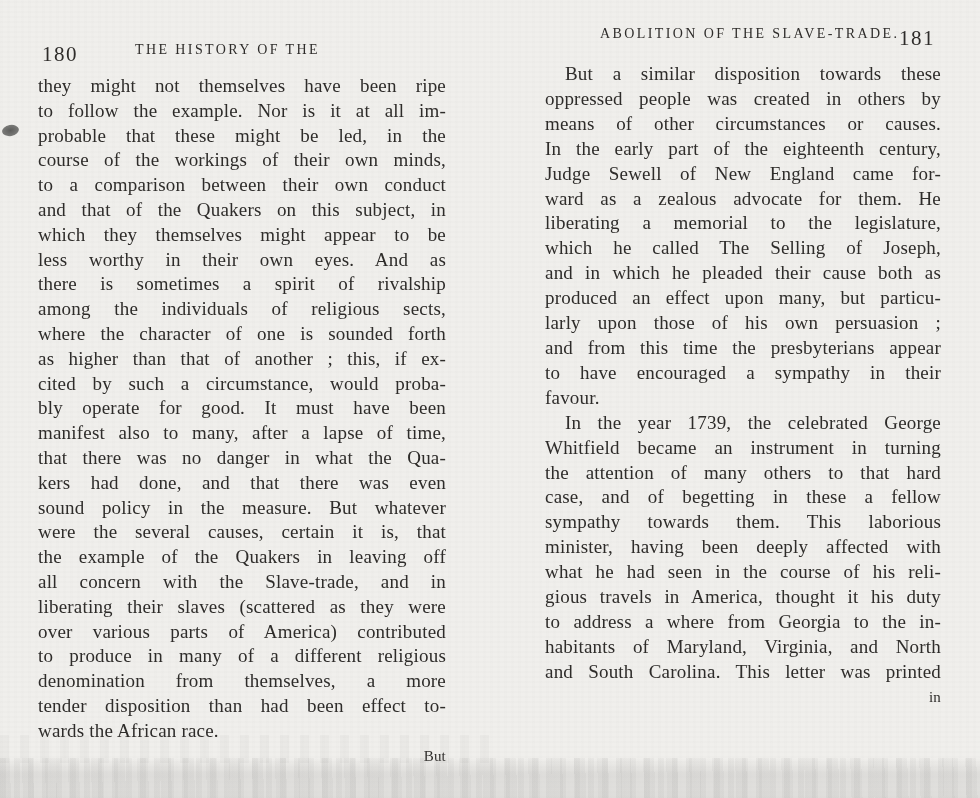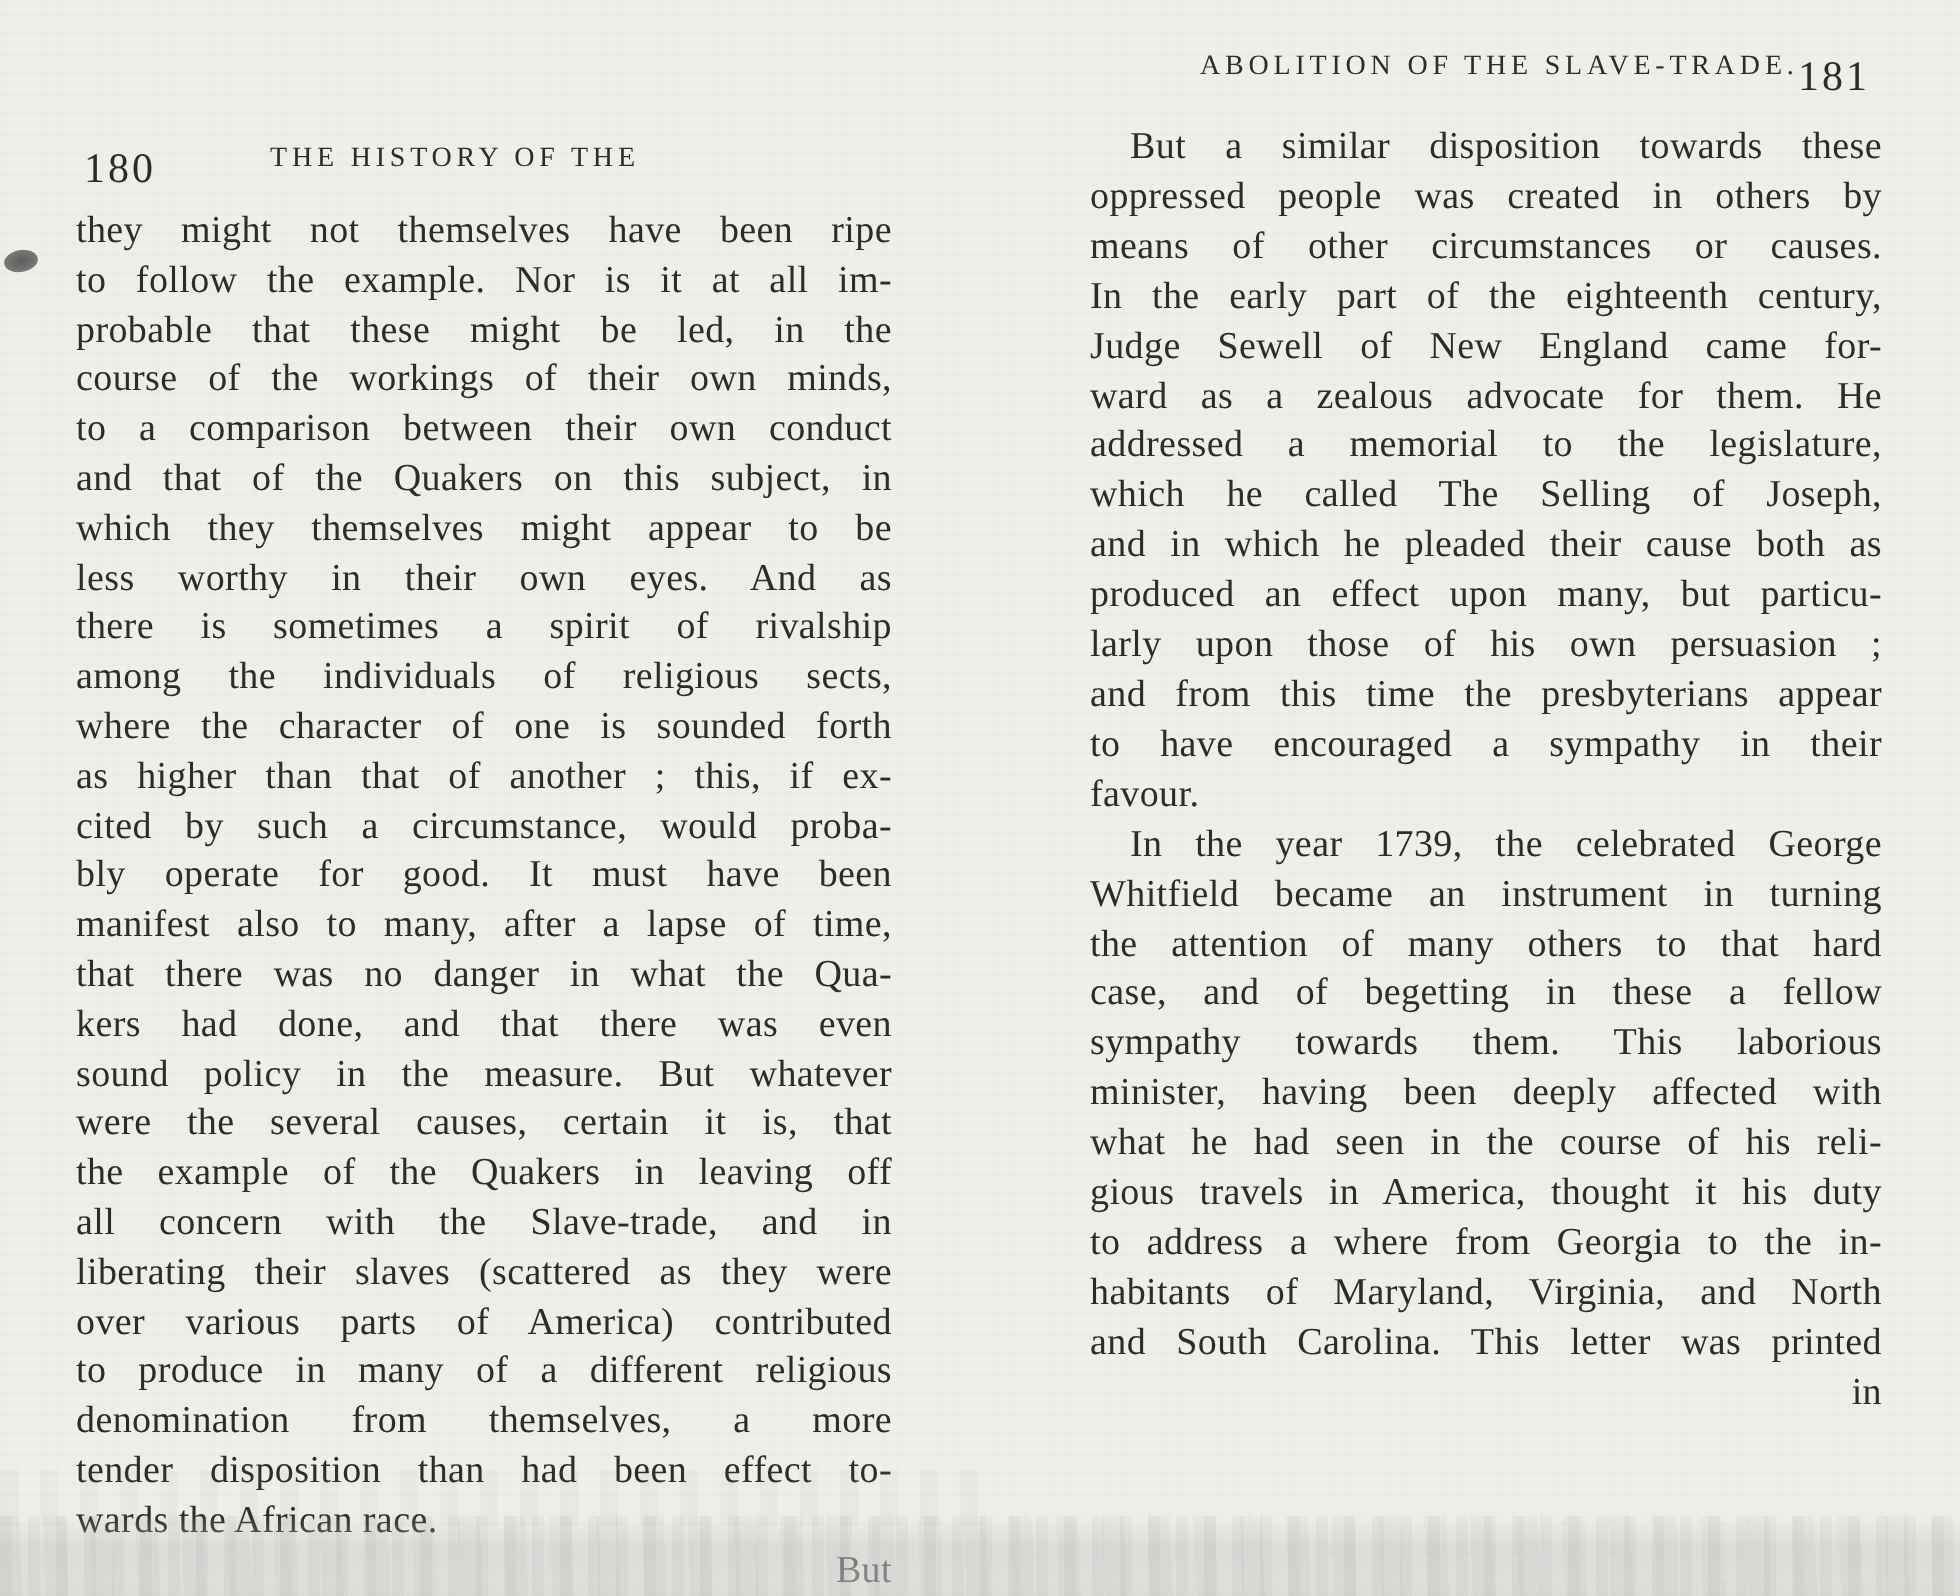--- a/index.html
+++ b/index.html
@@ -9,42 +9,42 @@
     height: 798px;
     overflow: hidden;
     background-color: #f0efec;
     background-image:
       repeating-linear-gradient(0deg, rgba(90,90,88,0.015) 0 2px, rgba(0,0,0,0) 2px 5px),
       repeating-linear-gradient(90deg, rgba(90,90,88,0.012) 0 3px, rgba(0,0,0,0) 3px 7px);
     font-family: "Liberation Serif", "DejaVu Serif", serif;
     color: #2e2c2a;
   }
   .page { position: absolute; }
-  .page-left  { left: 38px;  top: 40px; width: 408px; margin-top: 30px; }
+  .page-left  { left: 38px;  top: 40px; width: 408px; }
   .page-right { left: 545px; top: 26px; width: 396px; }
   .pg-header { position: relative; font-size: 14px; letter-spacing: 2.4px; height: 34px; white-space: nowrap; text-decoration: underline; }
   .page-right .pg-header { height: 36px; }
   .pagenum { font-size: 21px; letter-spacing: 1.5px; }
   .page-left .pagenum { position: absolute; left: 4px; top: 2px; }
   .page-left .running { position: absolute; left: 97px; top: 2px; }
   .page-right .running { position: absolute; left: 55px; top: 0; }
   .page-right .pagenum { position: absolute; right: 6px; top: 0; }
   .pg-body .line {
     font-size: 19px;
     line-height: 24.8px;
     letter-spacing: 0.2px;
     text-align: justify;
     text-align-last: justify;
     white-space: normal;
   }
   .page-right .pg-body .line { line-height: 24.9px; }
   .pg-body .line.last { text-align-last: left; }
   .pg-body .line.indent { text-indent: 20px; }
   .catchword {
-    font-size: 19px;
+    font-size: 15px;
     line-height: 24.8px;
     letter-spacing: 0.2px;
     text-align: right;
   }
   .ink-spot {
     position: absolute;
     left: 2px; top: 125px;
     width: 17px; height: 11px;
     background: radial-gradient(ellipse at center, #5d5d5b 0%, #7a7a78 70%, rgba(122,122,120,0) 100%);
     border-radius: 50%;
@@ -116,21 +116,21 @@
       <span class="pagenum">181</span>
     </div>
     <div class="pg-body" id="right-body">
         <div>
           <div class="line indent">But a similar disposition towards these</div>
           <div class="line">oppressed people was created in others by</div>
           <div class="line">means of other circumstances or causes.</div>
           <div class="line">In the early part of the eighteenth century,</div>
           <div class="line">Judge Sewell of New England came for-</div>
           <div class="line">ward as a zealous advocate for them.  He</div>
-          <div class="line">addressed a memorial to the legislature,</div>
+          <div class="line">liberating a memorial to the legislature,</div>
           <div class="line">which he called The Selling of Joseph,</div>
           <div class="line">and in which he pleaded their cause both as</div>
           <div class="line">produced an effect upon many, but particu-</div>
           <div class="line">larly upon those of his own persuasion ;</div>
           <div class="line">and from this time the presbyterians appear</div>
           <div class="line">to have encouraged a sympathy in their</div>
           <div class="line last">favour.</div>
         </div>
         <div>
           <div class="line indent">In the year 1739, the celebrated George</div>

